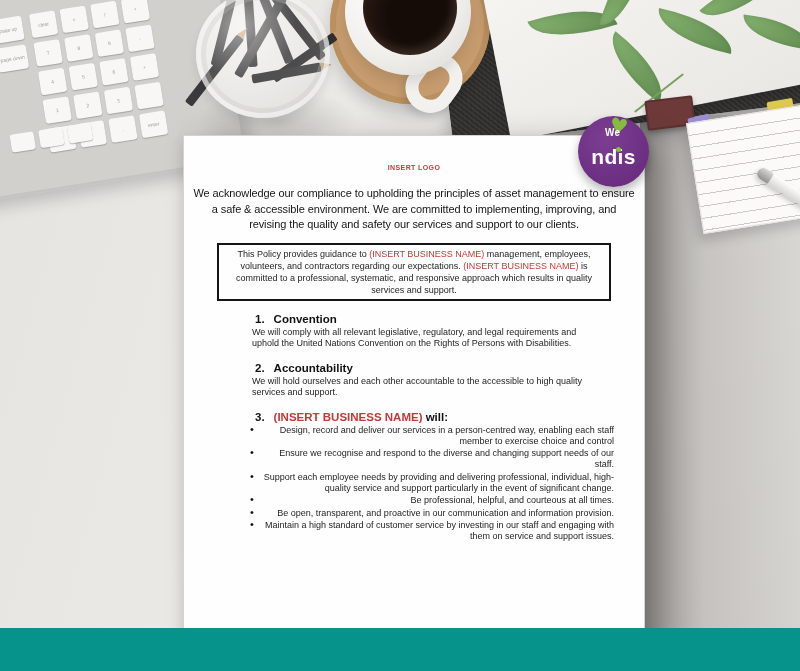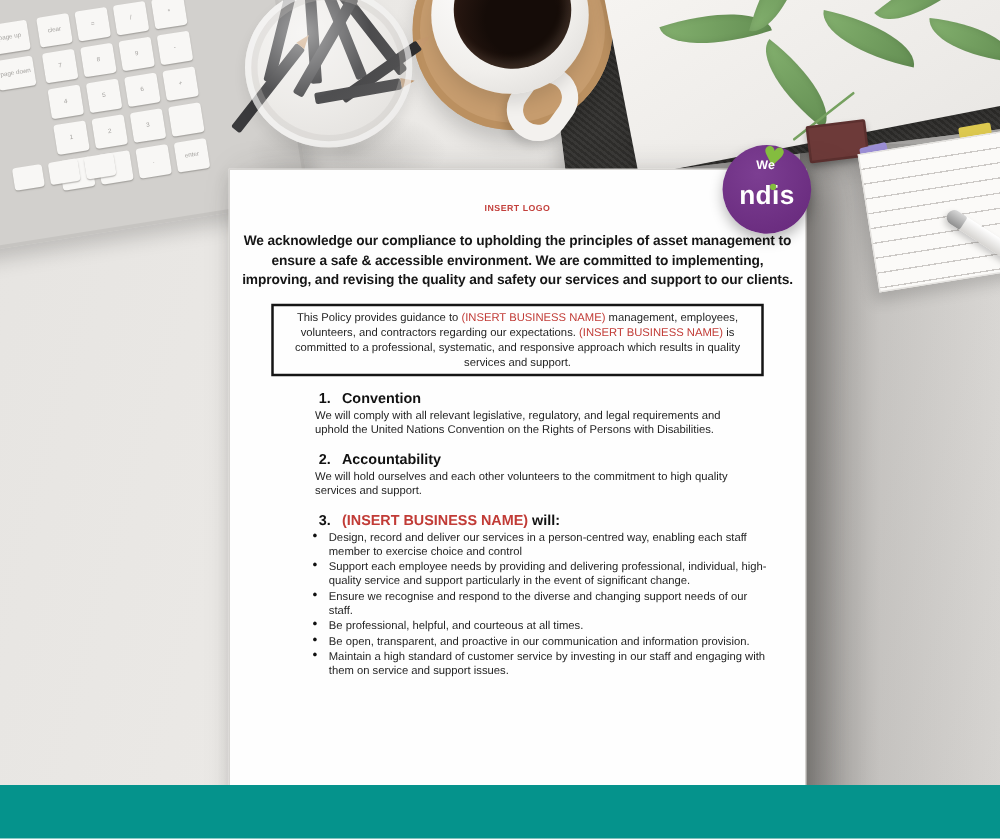--- a/index.html
+++ b/index.html
@@ -89,29 +89,29 @@
     background:linear-gradient(to bottom,#d8d8d8,#8f8f8f); }
 
   
   .page { position:absolute; left:183px; top:135px; width:462px; height:522px; z-index:10;
     background:#fefefe; border:1px solid #d5d3d0;
     box-shadow: 14px 8px 28px rgba(55,53,50,0.38), -2px 4px 10px rgba(0,0,0,0.08); }
   .logo-placeholder { margin-top:28px; text-align:center;
     color:#c3403c; font-size:7px; font-weight:bold; letter-spacing:0.4px; line-height:8px; }
   .doc-title { margin-top:53px; text-align:center; font-size:16px; font-weight:bold; color:#151515;
     letter-spacing:-0.2px; line-height:19px; }
-  .doc-intro { margin:14px 8px 0; text-align:center; font-size:11px; font-weight:bold; color:#161616;
+  .doc-intro { margin:14px 8px 0; text-align:center; font-size:11px; font-weight:normal; color:#161616;
     line-height:15.5px; letter-spacing:-0.1px; }
   .policy-box { margin:10px 33px 0; border:2px solid #151515; padding:3px 8px;
     font-size:9px; line-height:12px; text-align:center; color:#242424; }
   .red { color:#c13b36; }
   .section-heading { margin:12px 0 2px 71px; font-size:11.5px; font-weight:bold; color:#111; line-height:12px; }
   .sec-num { display:inline-block; margin-right:9px; }
   .section-body { margin:0 48px 0 68px; font-size:9px; line-height:11.5px; color:#242424; }
-  .bullets { margin:2px 30px 0 65px; }
+  .bullets { margin:2px 30px 0 65px;text-align:right; }
   .bullet-item { position:relative; padding-left:14px; margin-bottom:1.5px;
     font-size:9px; line-height:11px; color:#242424; }
   .bullet-item::before { content:"\2022"; position:absolute; left:1px; top:-1px; font-size:11px; color:#111; }
 
   
   .badge { position:absolute; left:578px; top:116px; width:71px; height:71px; border-radius:50%; z-index:12;
     background:radial-gradient(circle at 40% 32%, #7c3e92, #6b2d80 75%);
     box-shadow:0 5px 10px rgba(0,0,0,0.28); color:#fff; font-weight:bold; }
   .badge-we { position:absolute; left:27px; top:11px; font-size:10px; letter-spacing:0.2px; }
   .badge-heart { position:absolute; left:32px; top:-6px; font-size:30px; color:#84bd3f;
@@ -204,30 +204,30 @@
     <div class="policy-box"><span>This Policy provides guidance to </span><span class="red">(INSERT BUSINESS NAME)</span><span> management, employees, volunteers, and contractors regarding our expectations. </span><span class="red">(INSERT BUSINESS NAME)</span><span> is committed to a professional, systematic, and responsive approach which results in quality services and support.</span></div>
 
     <div class="section-heading">
       <span class="sec-num">1.</span><span>Convention</span>
     </div>
     <div class="section-body">We will comply with all relevant legislative, regulatory, and legal requirements and uphold the United Nations Convention on the Rights of Persons with Disabilities.</div>
 
     <div class="section-heading">
       <span class="sec-num">2.</span><span>Accountability</span>
     </div>
-    <div class="section-body">We will hold ourselves and each other volunteers to the commitment to high quality services and support.</div>
+    <div class="section-body">We will hold ourselves and each other accountable to the accessible to high quality services and support.</div>
 
     <div class="section-heading">
       <span class="sec-num">3.</span><span class="red">(INSERT BUSINESS NAME)</span><span> will:</span>
     </div>
 
     <div class="bullets">
         <div class="bullet-item">Design, record and deliver our services in a person-centred way, enabling each staff member to exercise choice and control</div>
+        <div class="bullet-item">Ensure we recognise and respond to the diverse and changing support needs of our staff.</div>
         <div class="bullet-item">Support each employee needs by providing and delivering professional, individual, high-quality service and support particularly in the event of significant change.</div>
-        <div class="bullet-item">Ensure we recognise and respond to the diverse and changing support needs of our staff.</div>
         <div class="bullet-item">Be professional, helpful, and courteous at all times.</div>
         <div class="bullet-item">Be open, transparent, and proactive in our communication and information provision.</div>
         <div class="bullet-item">Maintain a high standard of customer service by investing in our staff and engaging with them on service and support issues.</div>
       </div>
   </div>
 
   <div class="badge">
     <span class="badge-heart">♥</span>
     <span class="badge-we">We</span>
     <span class="badge-ndis">ndis</span>

